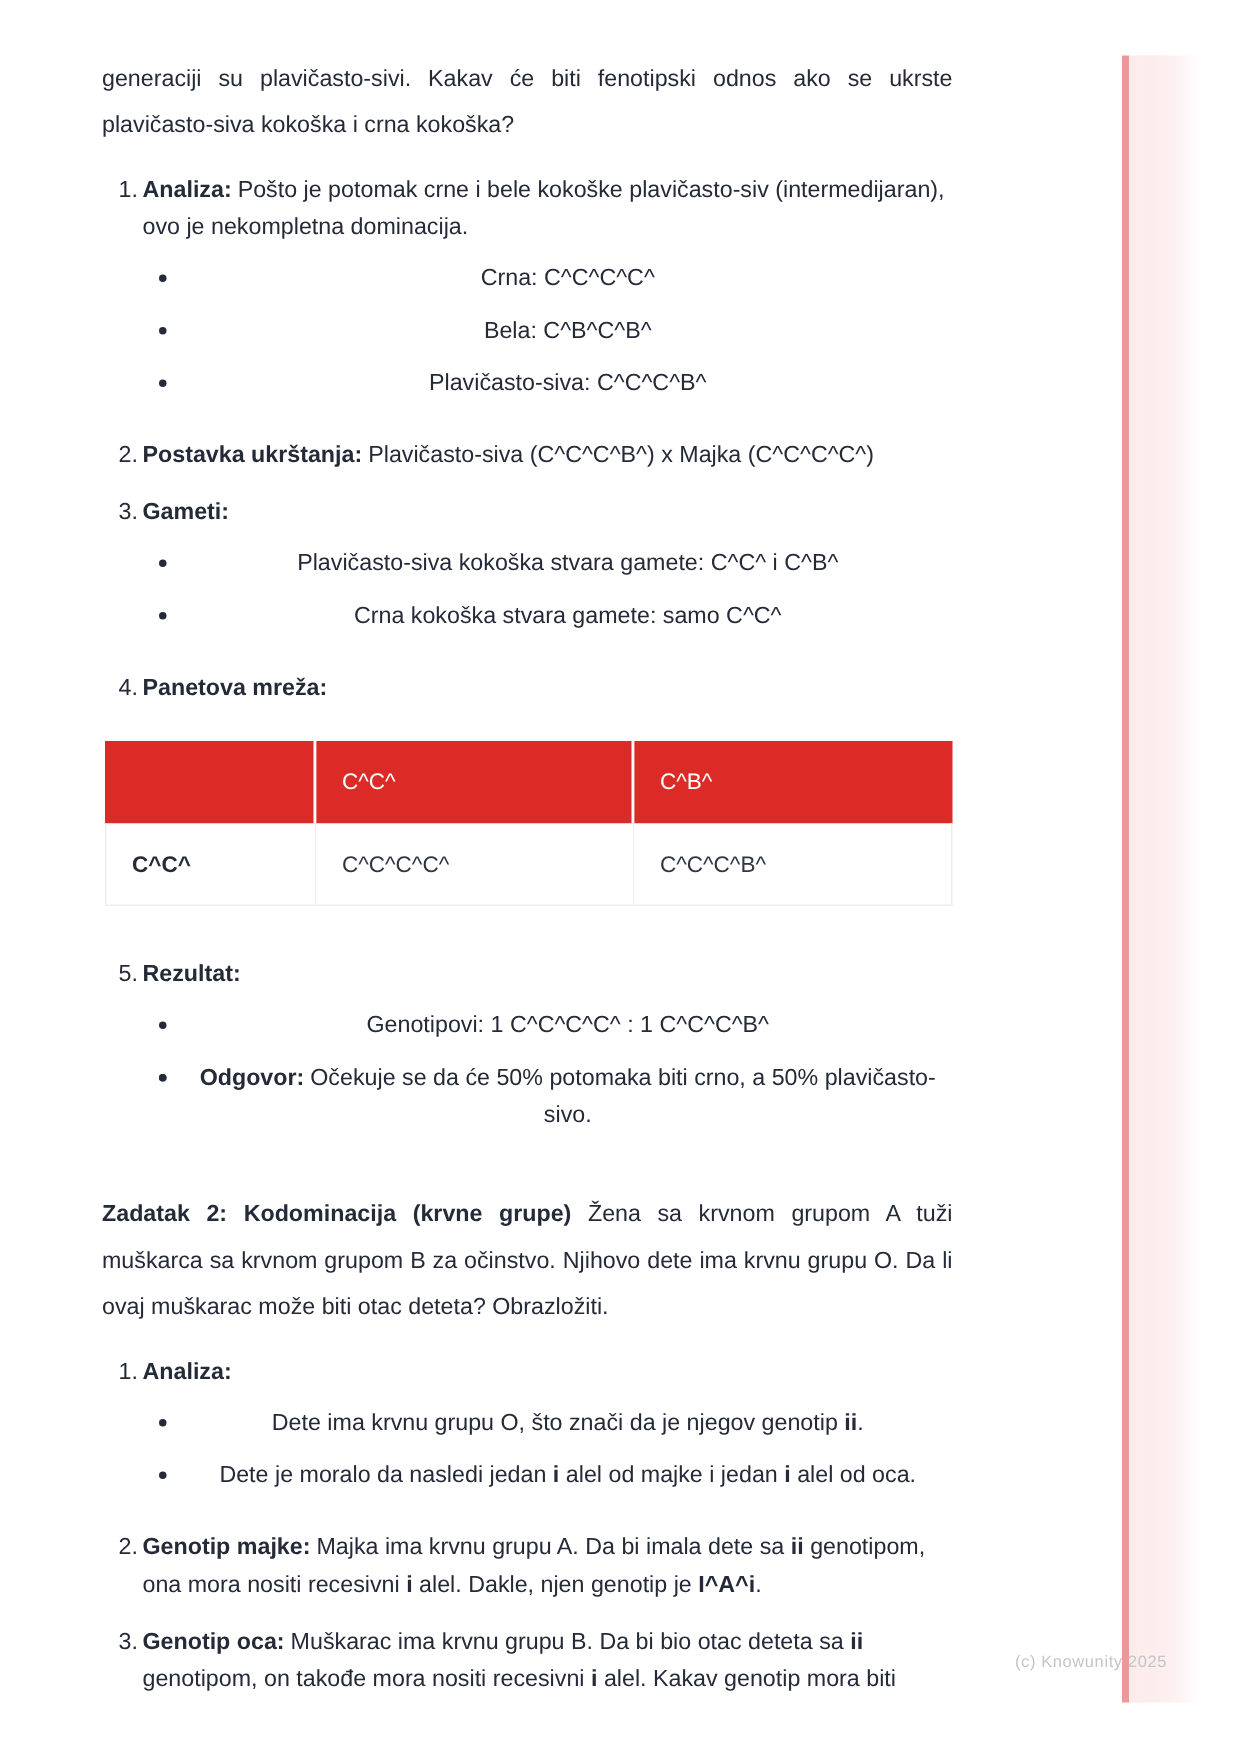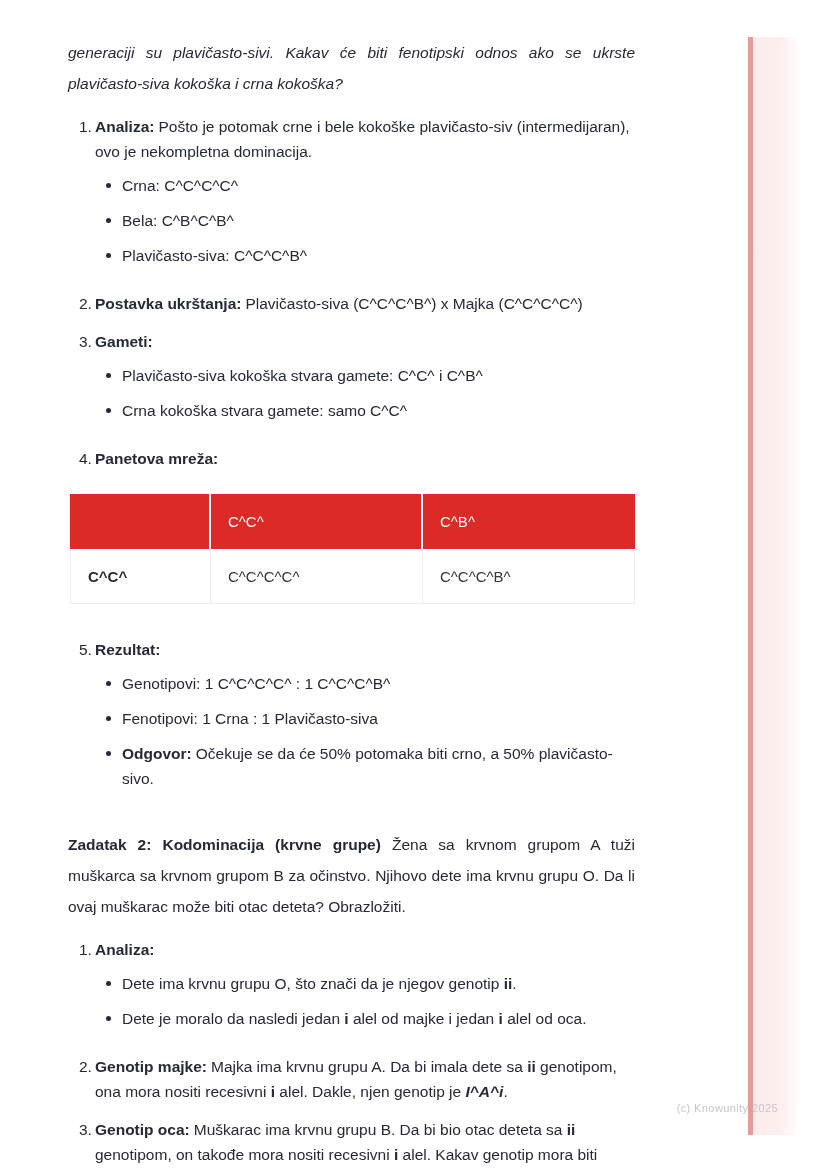--- a/index.html
+++ b/index.html
@@ -2,30 +2,30 @@
 <html><head>
 <meta charset="utf-8">
 <style>
   html,body{margin:0;padding:0;}
   body{
     width:828px;height:1171px;position:relative;background:#ffffff;
     font-family:"Liberation Sans", sans-serif;color:#242a37;overflow:hidden;
   }
   .content{position:absolute;left:68px;top:0;width:567px;}
   .para{font-size:15.5px;line-height:31px;text-align:justify;margin:0;}
-  .intro{margin-top:37px;font-style:italic;}
+  .intro{margin-top:37px;}
   .bold{font-weight:700;}
   
   .steps{margin-top:15px;}
   .step{display:flex;font-size:15.5px;line-height:25px;margin-bottom:13px;}
   .step-num{flex:none;width:27px;padding-left:11px;box-sizing:border-box;}
   .step-body{flex:1;min-width:0;}
   .step-label{font-weight:700;margin-right:4px;}
   
-  .bullets{list-style:none;margin:9px 0 0 0;padding:0;}
+  .bullets{list-style:none;margin:9px 0 0 0;padding:0;text-align:center;}
   .bullet{position:relative;padding-left:27px;margin-bottom:10px;line-height:25px;}
   .dot{position:absolute;left:11px;top:10px;width:5px;height:5px;border-radius:50%;background:#242a37;}
   
   .punnett{margin:23px 0 33px 2px;width:565px;font-size:15px;}
   .p-row{display:grid;grid-template-columns:141px 212px 212px;}
   .p-head{background:#dc2b26;color:#ffffff;height:55px;display:flex;align-items:center;padding-left:17px;box-sizing:border-box;}
   .p-head.sep{border-right:2px solid #ffffff;}
   .p-cell{background:#ffffff;height:55px;display:flex;align-items:center;padding-left:17px;box-sizing:border-box;
           border-bottom:1px solid #ededf0;border-right:1px solid #ededf0;color:#2f3644;}
   .p-cell.first{border-left:1px solid #ededf0;font-weight:700;color:#242a37;}
@@ -93,21 +93,21 @@
         <div class="p-cell">C^C^C^B^</div>
       </div>
     </div>
 
     <div class="step">
       <span class="step-num">5.</span>
       <div class="step-body">
         <span class="step-label">Rezultat:</span>
         <ul class="bullets">
           <li class="bullet"><span class="dot"></span><span>Genotipovi: 1 C^C^C^C^ : 1 C^C^C^B^</span></li>
-          <li class="bullet"><span class="dot"></span><span>Fenotipovi: 1 Crna : 1 Plavičasto-siva</span></li>
+          <li class="bullet"><span class="dot"></span></li>
           <li class="bullet"><span class="dot"></span><span class="step-label">Odgovor:</span><span>Očekuje se da će 50% potomaka biti crno, a 50% plavičasto-sivo.</span></li>
         </ul>
       </div>
     </div>
 
   </div>
 
   <p class="para task2-heading"><span class="bold">Zadatak 2: Kodominacija (krvne grupe)</span> <span>Žena sa krvnom grupom A tuži muškarca sa krvnom grupom B za očinstvo. Njihovo dete ima krvnu grupu O. Da li ovaj muškarac može biti otac deteta? Obrazložiti.</span></p>
 
   <div class="steps">
@@ -119,21 +119,21 @@
         <ul class="bullets">
           <li class="bullet"><span class="dot"></span><span><span>Dete ima krvnu grupu O, što znači da je njegov genotip </span><span style="font-weight: 700;">ii</span><span>.</span></span></li>
           <li class="bullet"><span class="dot"></span><span><span>Dete je moralo da nasledi jedan </span><span style="font-weight: 700;">i</span><span> alel od majke i jedan </span><span style="font-weight: 700;">i</span><span> alel od oca.</span></span></li>
         </ul>
       </div>
     </div>
 
     <div class="step">
       <span class="step-num">2.</span>
       <div class="step-body">
-        <span class="step-label">Genotip majke:</span><span><span>Majka ima krvnu grupu A. Da bi imala dete sa </span><span style="font-weight: 700;">ii</span><span> genotipom, ona mora nositi recesivni </span><span style="font-weight: 700;">i</span><span> alel. Dakle, njen genotip je </span><span style="font-weight: 700; font-style: italic;">I^A^i</span><span>.</span></span>
+        <span class="step-label">Genotip majke:</span><span><span>Majka ima krvnu grupu A. Da bi imala dete sa </span><span style="font-weight: 700;">ii</span><span> genotipom, ona mora nositi recesivni </span><span style="font-weight: 700;">i</span><span> alel. Dakle, njen genotip je </span><span style="font-weight: 700;">I^A^i</span><span>.</span></span>
       </div>
     </div>
 
     <div class="step">
       <span class="step-num">3.</span>
       <div class="step-body">
         <span class="step-label">Genotip oca:</span><span><span>Muškarac ima krvnu grupu B. Da bi bio otac deteta sa </span><span style="font-weight: 700;">ii</span><span> genotipom, on takođe mora nositi recesivni </span><span style="font-weight: 700;">i</span><span> alel. Kakav genotip mora biti </span></span>
       </div>
     </div>
 

